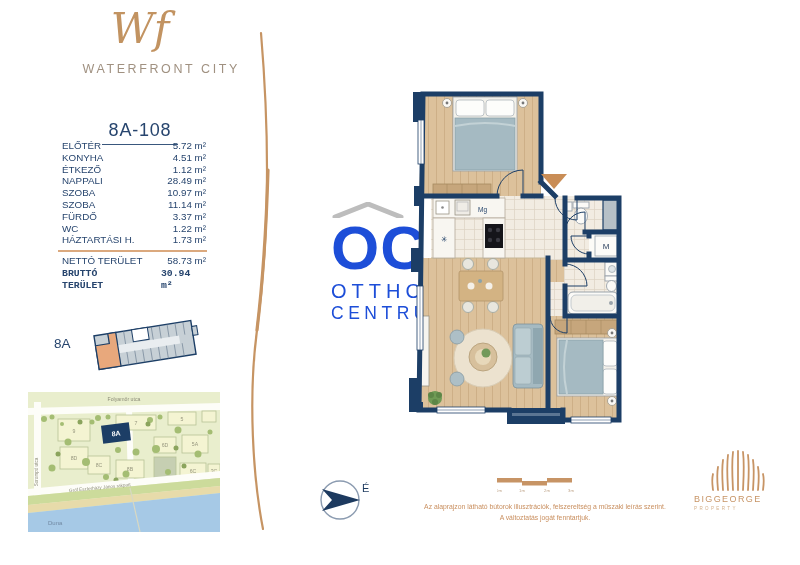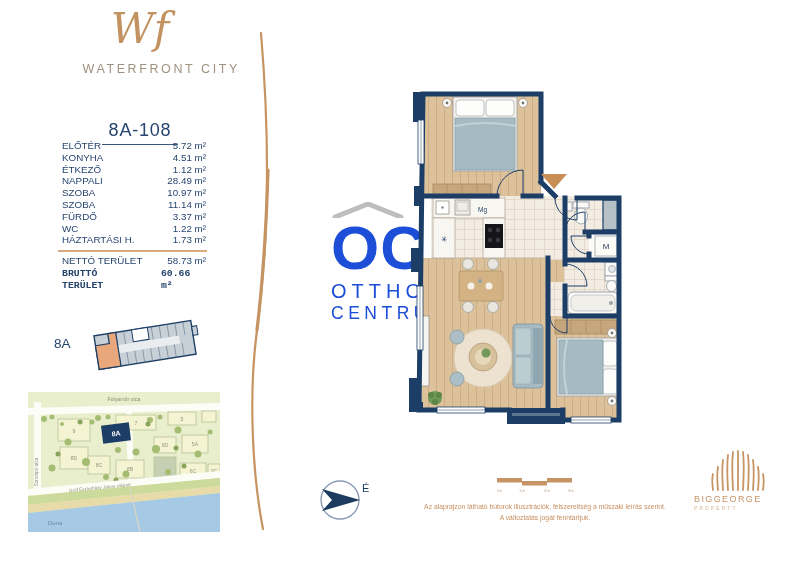--- a/index.html
+++ b/index.html
@@ -90,21 +90,21 @@
       </div>
   </div>
   <div class="abs divider"></div>
   <div class="abs totals">
     <div class="trow2">
         <span>NETTÓ TERÜLET</span>
         <span>58.73 m²</span>
       </div>
     <div class="trow2 bold">
         <span>BRUTTÓ TERÜLET</span>
-        <span>60.66 m²</span>
+        <span>30.94 m²</span>
       </div>
   </div>
 
   <div class="abs bkey">8A</div>
   <svg class="abs" style="left:86px;top:312px;" width="118" height="66" viewBox="0 0 118 66">
     <g transform="rotate(-9 59 33)">
       <rect x="10" y="16" width="98" height="34" fill="#c7d0d6" stroke="#1c3e66" stroke-width="1.4"></rect>
       <rect x="32" y="29" width="62" height="8" fill="#e9edf0"></rect>
       <rect x="48" y="16" width="16" height="12" fill="#ffffff" stroke="#1c3e66" stroke-width="1"></rect>
       <path d="M24,16 V29 M32,16 V29 M40,16 V29 M68,16 V29 M76,16 V29 M84,16 V29 M92,16 V29 M100,16 V29

